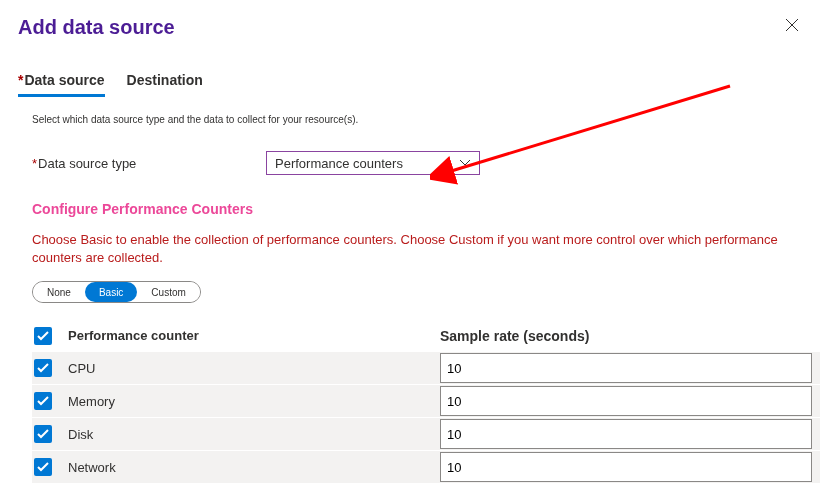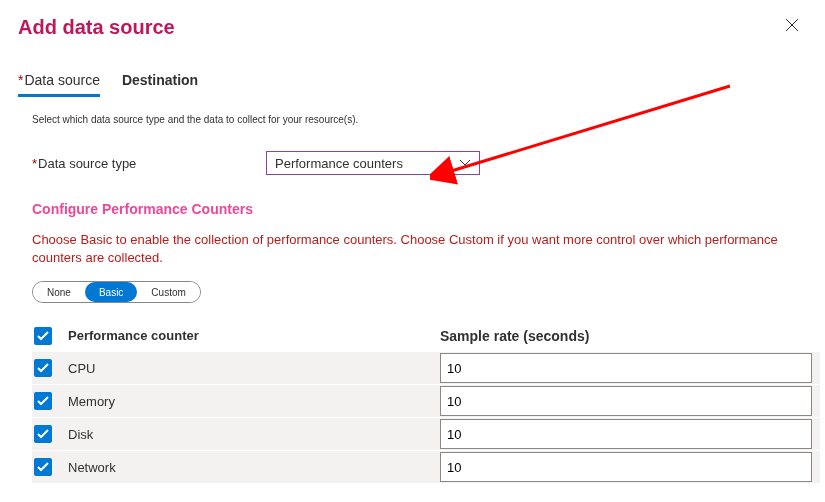--- a/index.html
+++ b/index.html
@@ -19,21 +19,21 @@
     }
     .panel-header {
       display: flex;
       align-items: center;
       justify-content: space-between;
       padding: 14px 18px 6px 18px;
     }
     .panel-title {
       font-size: 20px;
       font-weight: 600;
-      color: #be185d;
+      color: #4c1d95;
     }
     .close-btn {
       font-size: 16px;
       cursor: pointer;
       color: #323130;
       padding: 4px 8px;
       background: transparent;
       border: none;
     }
     .tabs {
@@ -44,21 +44,21 @@
     }
     .tab {
       padding-bottom: 6px;
       cursor: pointer;
       font-size: 14px;
       color: #323130;
       border-bottom: 3px solid transparent;
       font-weight: bold;
     }
     .tab.active {
-      font-weight: 400;
+      font-weight: 700;
       border-bottom: 3px solid #0078d4;
     }
     .req-star {
       color: #a80000;
       margin-right: 1px;
     }
     .content {
       padding: 16px 18px 0 32px;
     }
     .intro-text {

